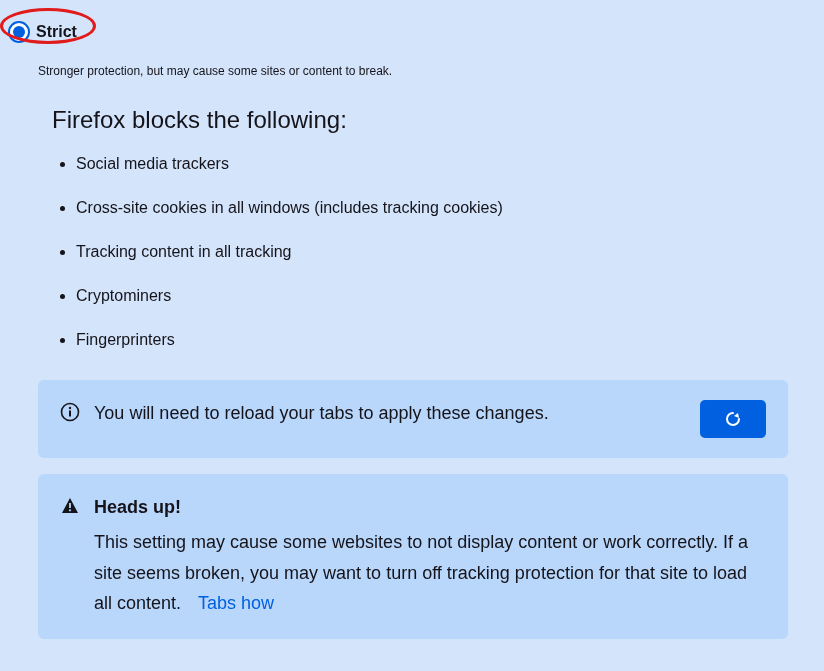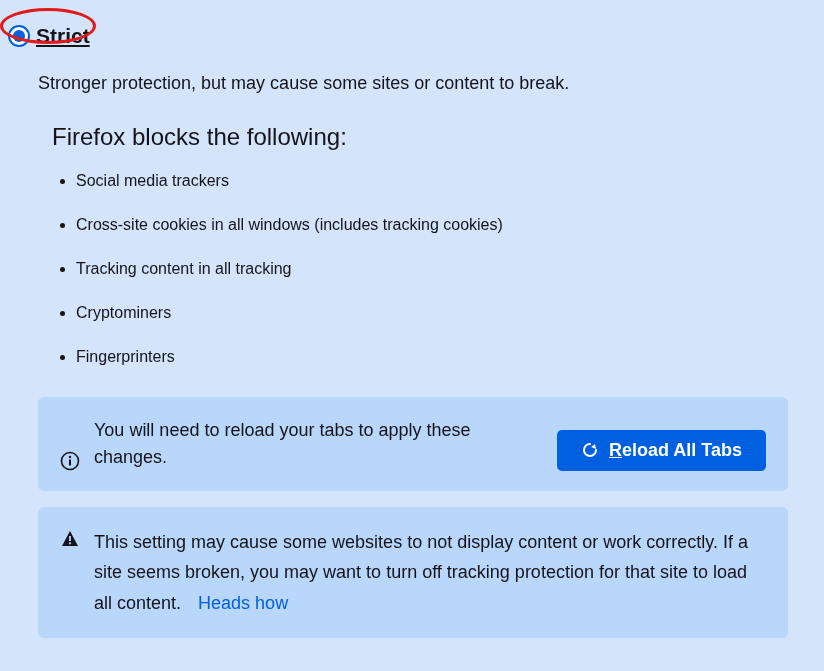--- a/index.html
+++ b/index.html
@@ -31,36 +31,35 @@
     background: white;
   }
   .radio-inner {
     width: 12px;
     height: 12px;
     border-radius: 50%;
     background: #0060df;
   }
   .radio-label {
     font-weight: 700;
-    font-size: 21px;
-    text-decoration: underline;
+    font-size: 16px;
   }
   .annotation {
     position: absolute;
     left: 0px;
     top: 8px;
     width: 96px;
     height: 36px;
     border: 3px solid #e11b1b;
     border-radius: 50%;
     pointer-events: none;
   }
   .description {
     margin: 0 0 22px 30px;
-    font-size: 18px;
+    font-size: 12px;
   }
   .blocks-intro {
     margin: 0 0 14px 44px;
     font-size: 24px;
   }
   ul.block-list {
     margin: 0 0 28px 50px;
     padding-left: 18px;
   }
   ul.block-list li {
@@ -68,21 +67,21 @@
     margin-bottom: 20px;
   }
   .panel {
     background: #b9d6fb;
     border-radius: 6px;
     margin: 0 0 16px 30px;
     padding: 20px 22px;
   }
   .reload-panel {
     display: flex;
-    align-items: flex-end;
+    align-items: flex-start;
     gap: 14px;
   }
   .reload-panel .msg {
     flex: 1;
     font-size: 18px;
     padding-right: 20px;
   }
   .icon-col {
     flex: 0 0 20px;
     padding-top: 2px;
@@ -154,31 +153,31 @@
     </svg>
   </span>
   <div class="msg">You will need to reload your tabs to apply these changes.</div>
   <button class="reload-btn">
     <span>
       <svg width="18" height="18" viewBox="0 0 18 18">
         <path d="M9 3 a6 6 0 1 0 6 6" fill="none" stroke="#fff" stroke-width="2" stroke-linecap="round"></path>
         <path d="M14 3 L15 8 L10 6 Z" fill="#fff"></path>
       </svg>
     </span>
-    <span class="reload-btn-label"><span id="reload-label-text"><u>R</u>eload All Tabs</span></span>
   </button>
 </div>
 
 <div class="panel headsup-panel">
   <span class="icon-col">
     <svg width="20" height="20" viewBox="0 0 20 20">
       <path d="M10 2 L18 17 L2 17 Z" fill="#15141a"></path>
       <rect x="9.1" y="7" width="1.8" height="5" fill="#b9d6fb"></rect>
       <circle cx="10" cy="14.3" r="1.1" fill="#b9d6fb"></circle>
     </svg>
   </span>
   <div>
+    <div class="headsup-title">Heads up!</div>
     <div class="headsup-text">
       <span>This setting may cause some websites to not display content or work correctly. If a site seems broken, you may want to turn off tracking protection for that site to load all content.</span>
-      <span class="learn-link">Heads how</span>
+      <span class="learn-link">Tabs how</span>
     </div>
   </div>
 </div>
 
 </body></html>

